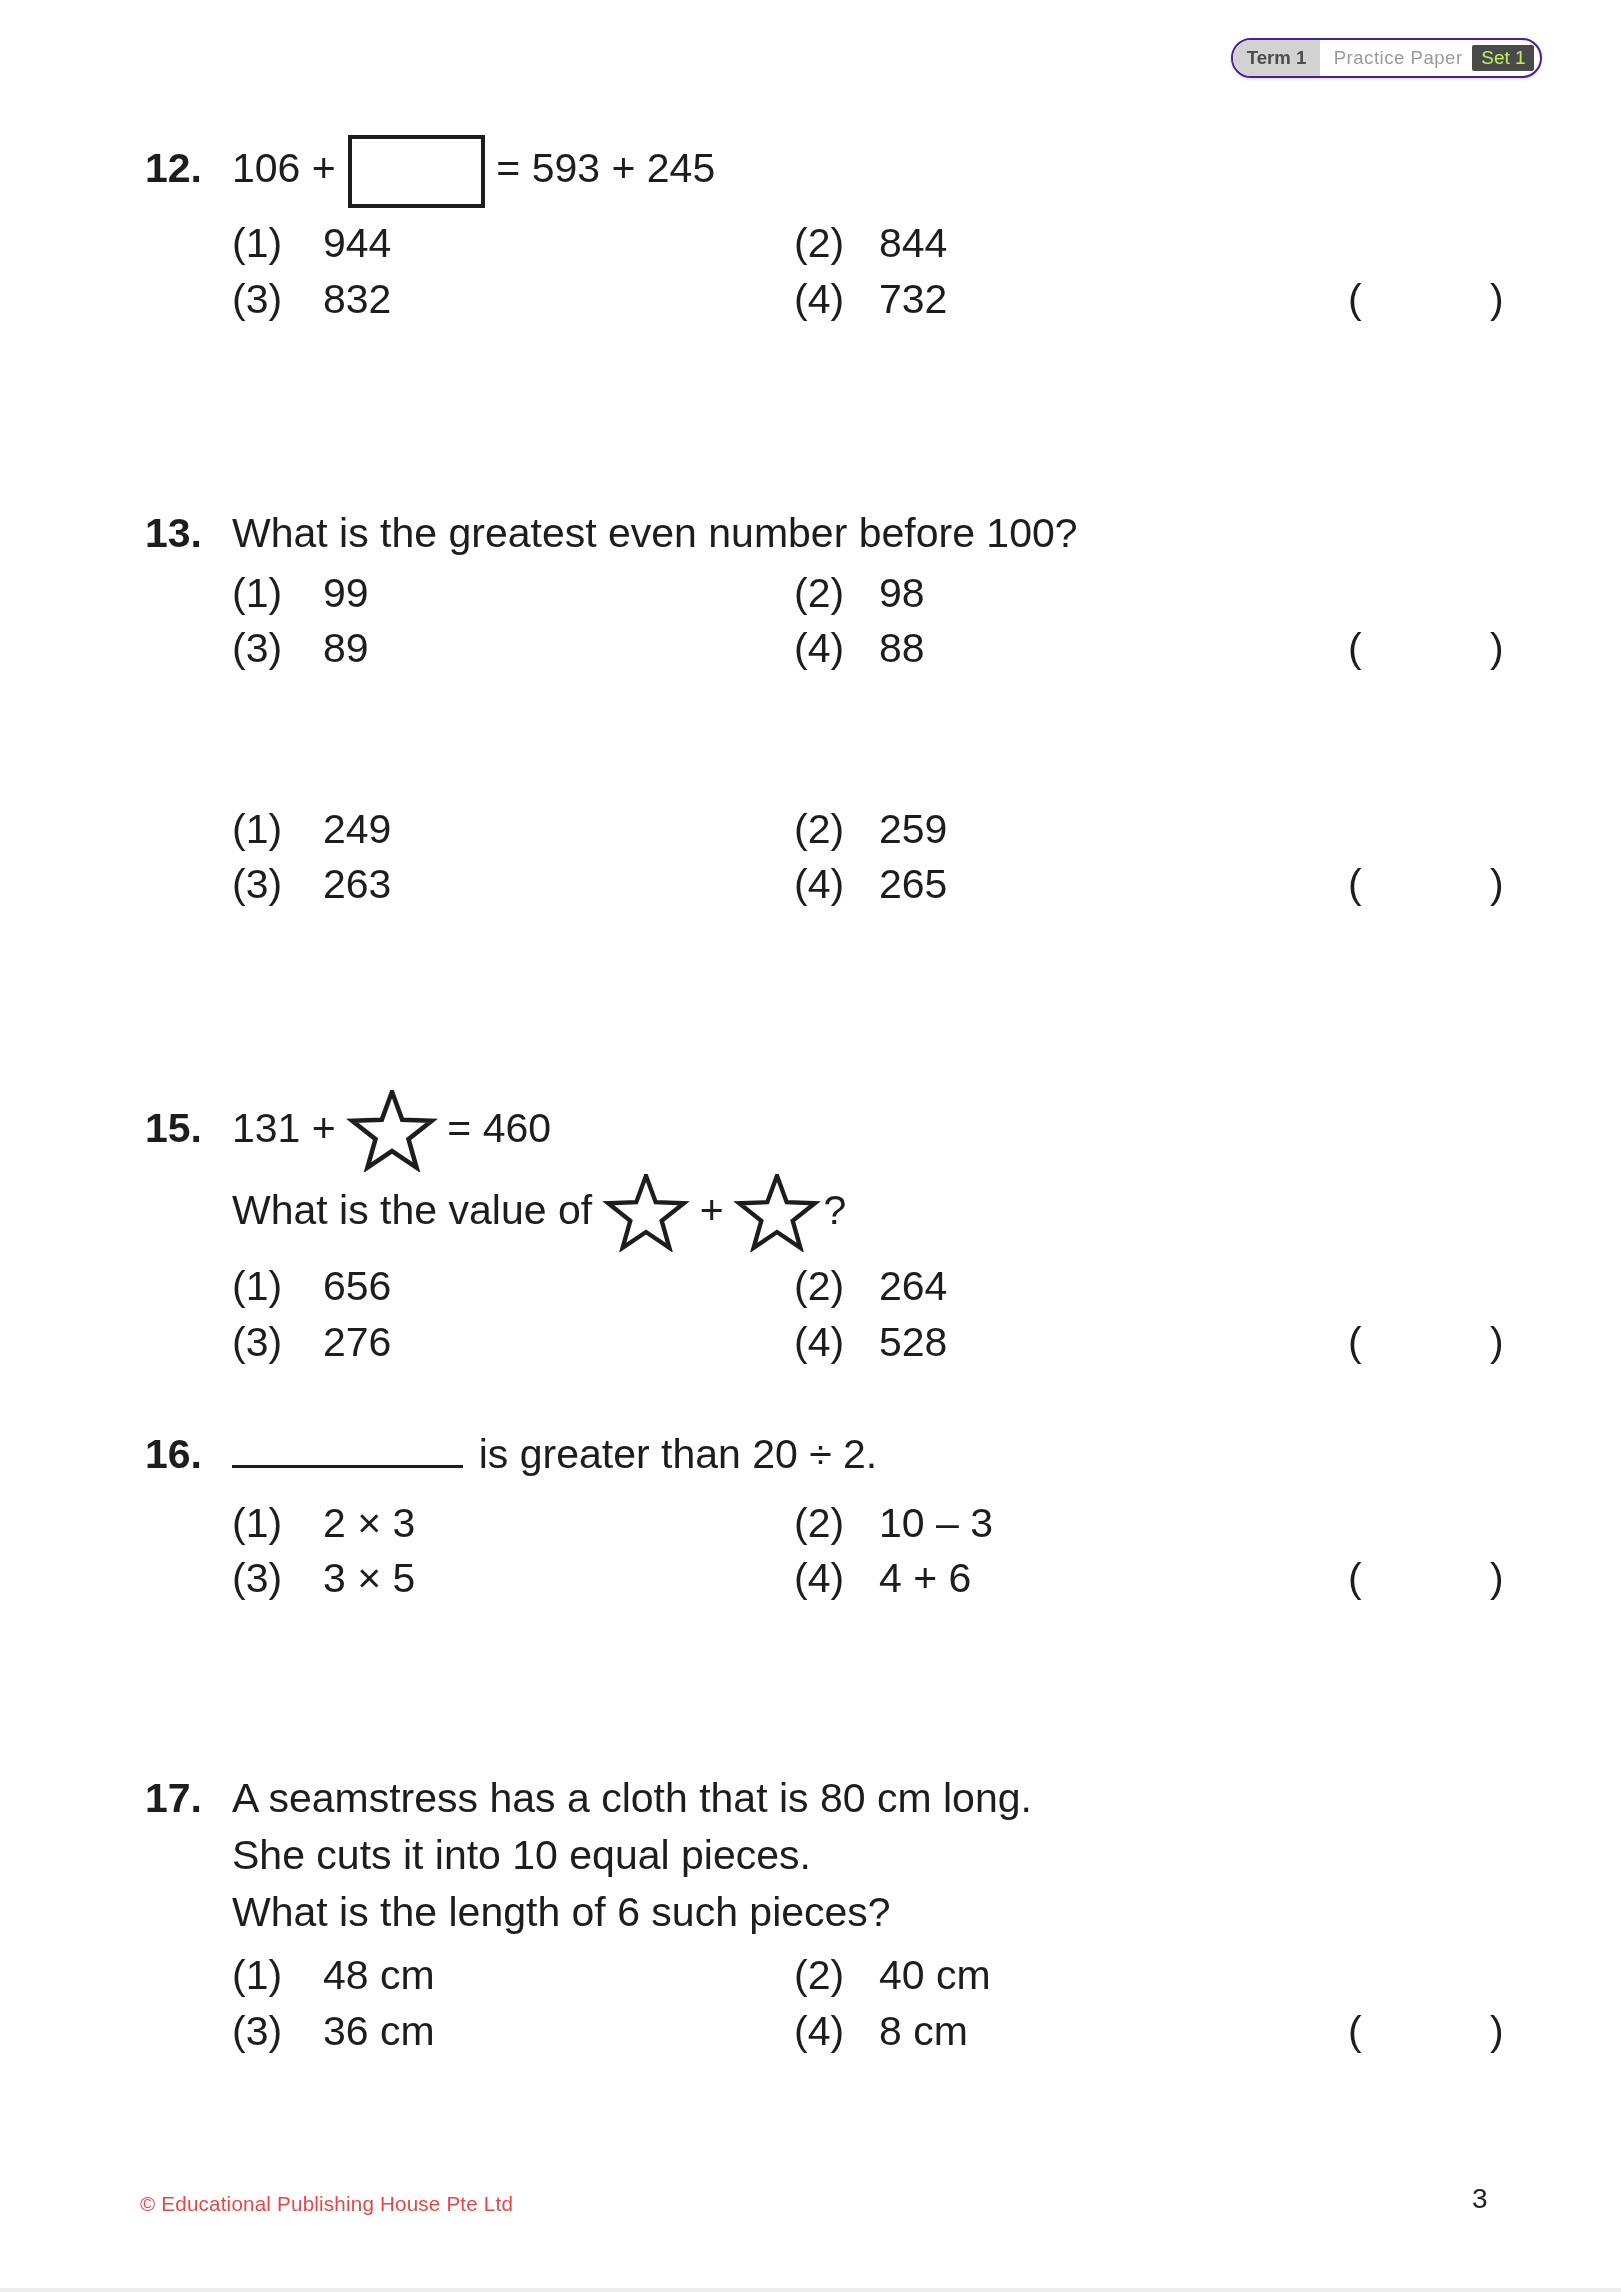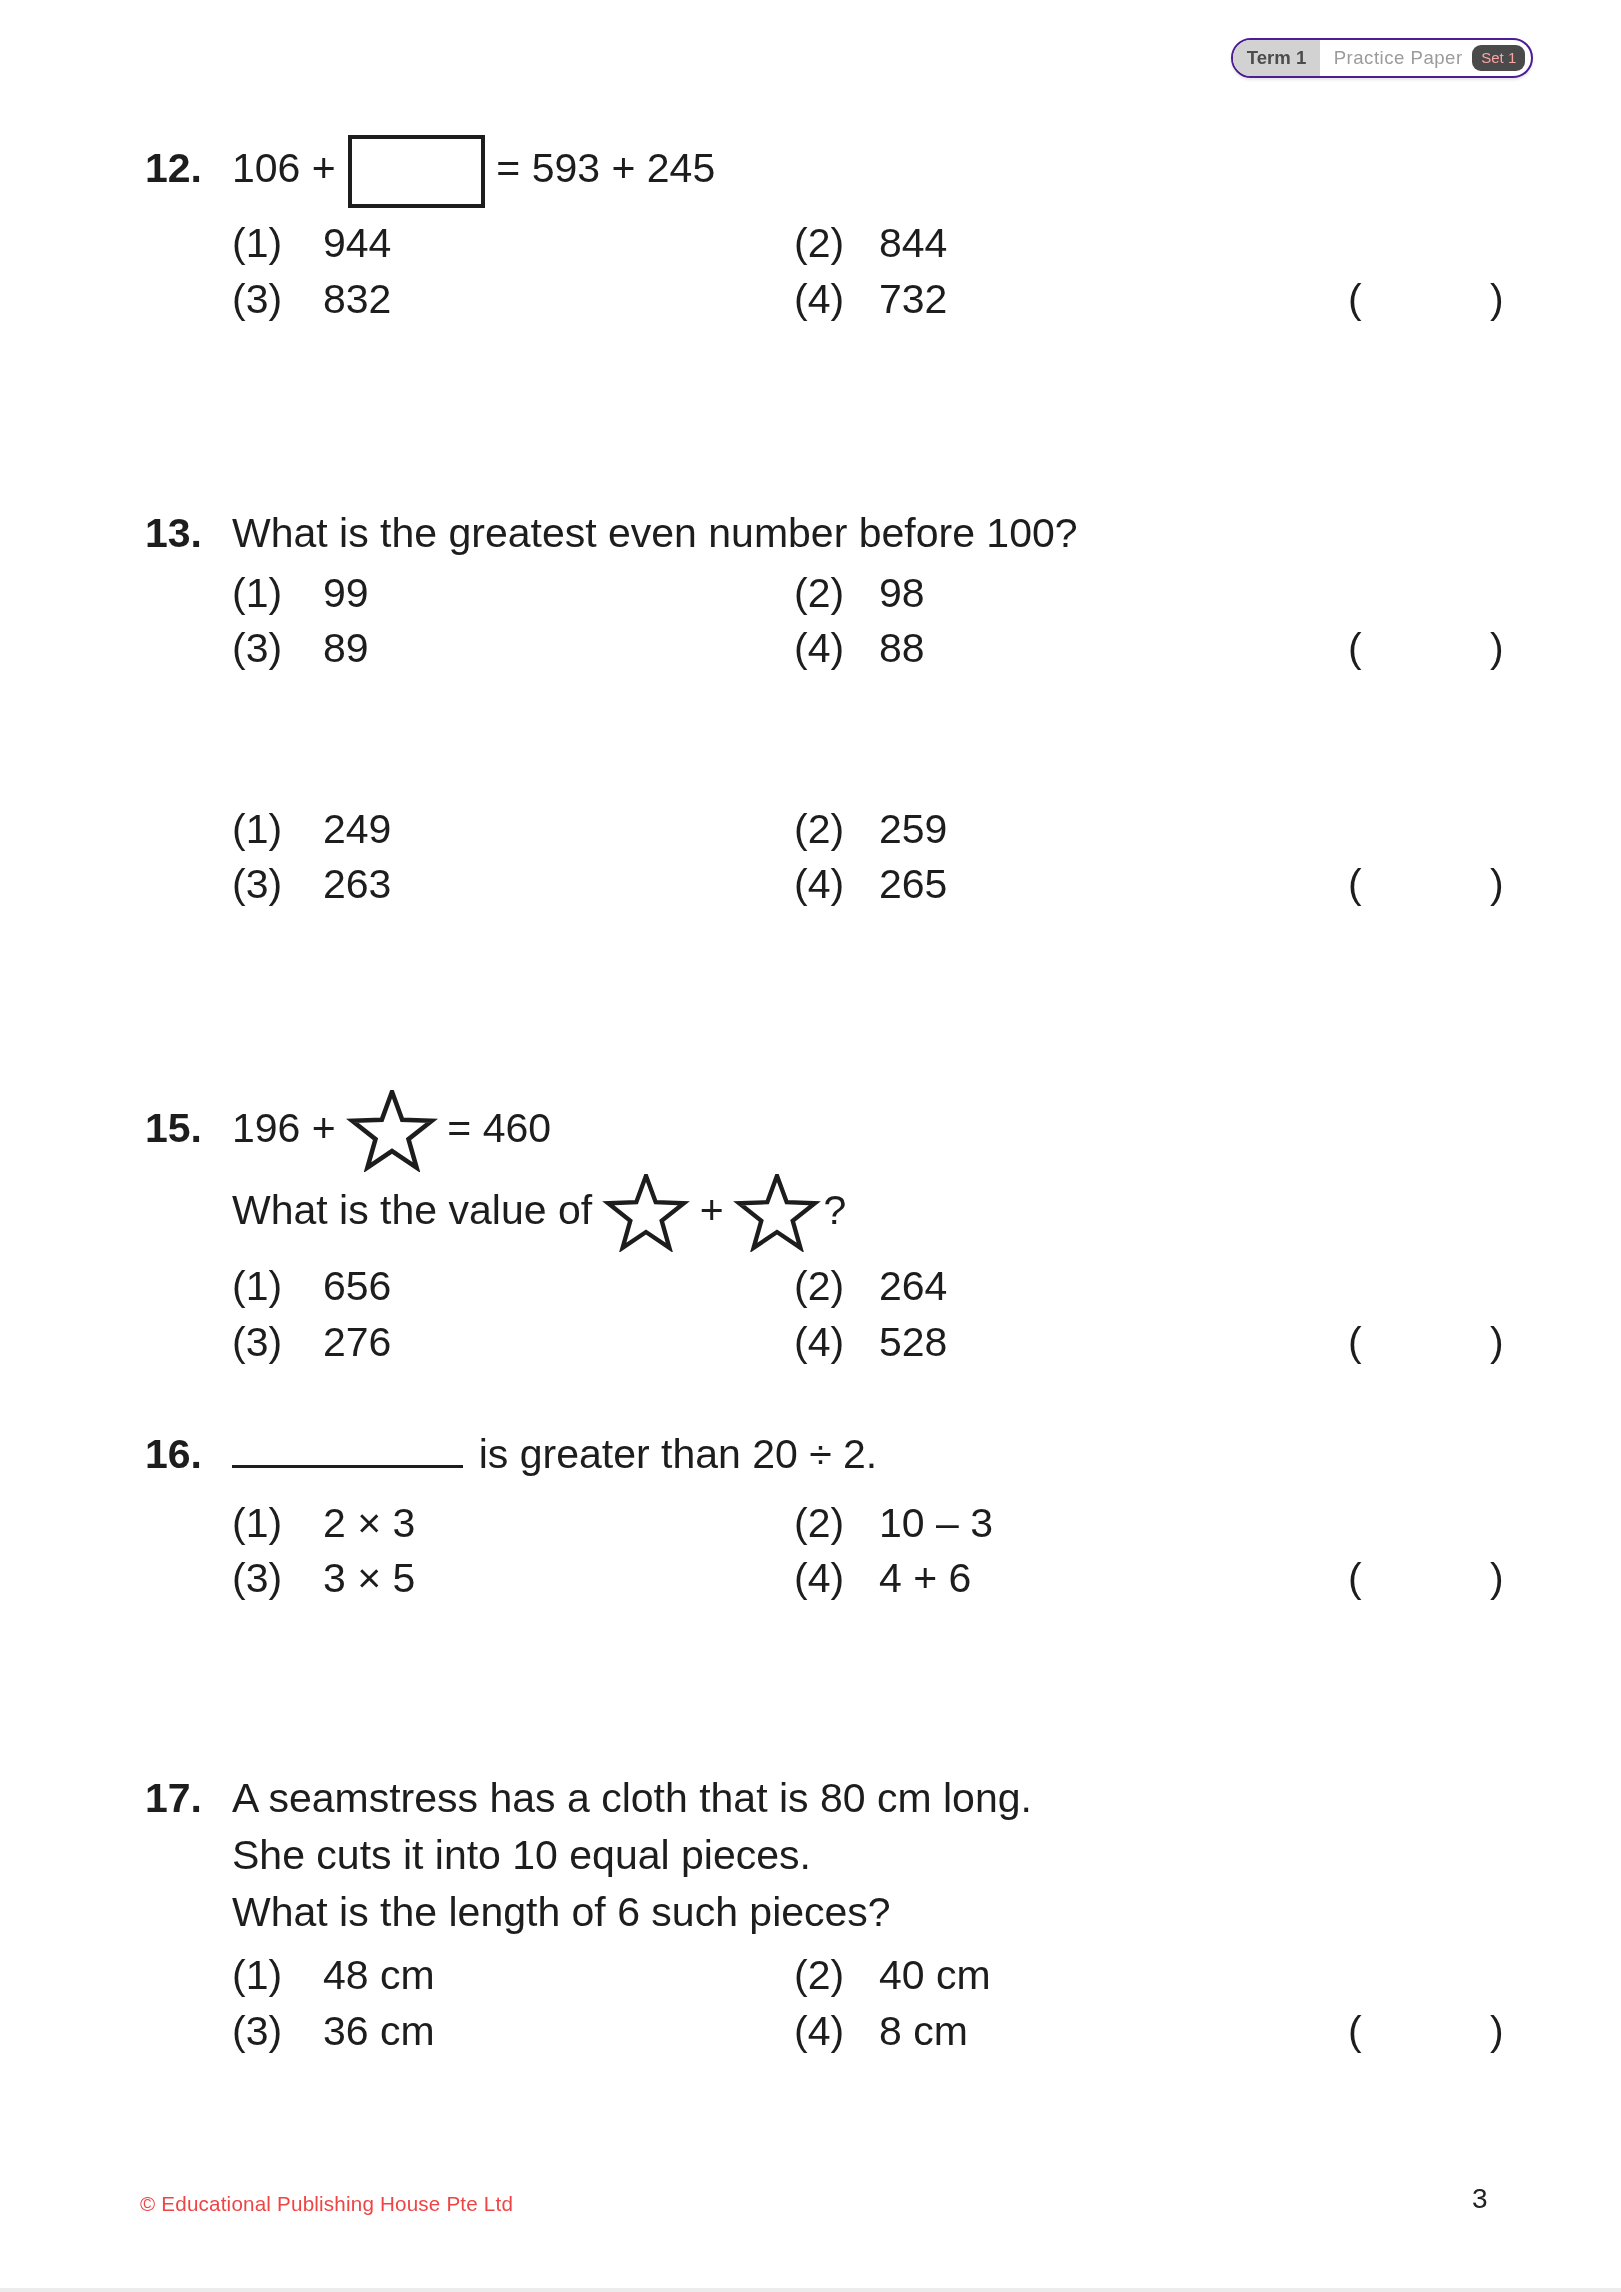--- a/index.html
+++ b/index.html
@@ -29,23 +29,23 @@
     height:100%; display:flex; align-items:center;
     background:#d2d2d2; color:#4c4c4c;
     font-weight:700; font-size:18.6px;
     padding:0 13.7px;
   }
   .badge-paper {
     color:#9b9b9b; font-size:18.6px; letter-spacing:0.5px;
     padding:0 9.8px 0 13.7px; white-space:nowrap;
   }
   .badge-set {
-    background:#4a4a4a; color:#fca5a5;
-    font-size:15px; line-height:15.7px;
-    padding:4.9px 8.8px; border-radius:9px;
+    background:#4a4a4a; color:#bef264;
+    font-size:19px; line-height:15.7px;
+    padding:4.9px 8.8px; border-radius:2px;
     margin-right:5.9px; white-space:nowrap;
   }
 
   
   .q { position:absolute; left:145px; width:1384px; font-size:41px; }
   .qline { line-height:45px; white-space:nowrap; }
   .qline.tall { line-height:57px; }
   .qnum { display:inline-block; width:87px; font-weight:700; }
   .indent { margin-left:87px; }
 
@@ -153,21 +153,21 @@
         <span class="ol2">(4)</span>
         <span class="ov2">265</span>
         <span class="pr-open">(</span>
         <span class="pr-close">)</span>
       </div>
     </div>
   </section>
 
   <section class="q" style="top:1090px;">
     <div class="qline">
-      <span class="qnum">15.</span><span>196 +</span><svg class="star" width="92" height="82" viewBox="0 0 100 90">
+      <span class="qnum">15.</span><span>131 +</span><svg class="star" width="92" height="82" viewBox="0 0 100 90">
           <polygon points="50,2 61.2,32.6 93.7,33.8 68.1,53.9 77,85.2 50,67 23,85.2 31.9,53.9 6.3,33.8 38.8,32.6"></polygon>
         </svg><span>= 460</span>
     </div>
     <div class="qline indent" style="margin-top:2px;">
       <span>What is the value of</span><svg class="star" width="88" height="78" viewBox="0 0 100 90">
           <polygon points="50,2 61.2,32.6 93.7,33.8 68.1,53.9 77,85.2 50,67 23,85.2 31.9,53.9 6.3,33.8 38.8,32.6"></polygon>
         </svg><span>+</span><svg class="star" width="88" height="78" viewBox="0 0 100 90">
           <polygon points="50,2 61.2,32.6 93.7,33.8 68.1,53.9 77,85.2 50,67 23,85.2 31.9,53.9 6.3,33.8 38.8,32.6"></polygon>
         </svg><span style="margin-left:-7.8px;">?</span>
     </div>

